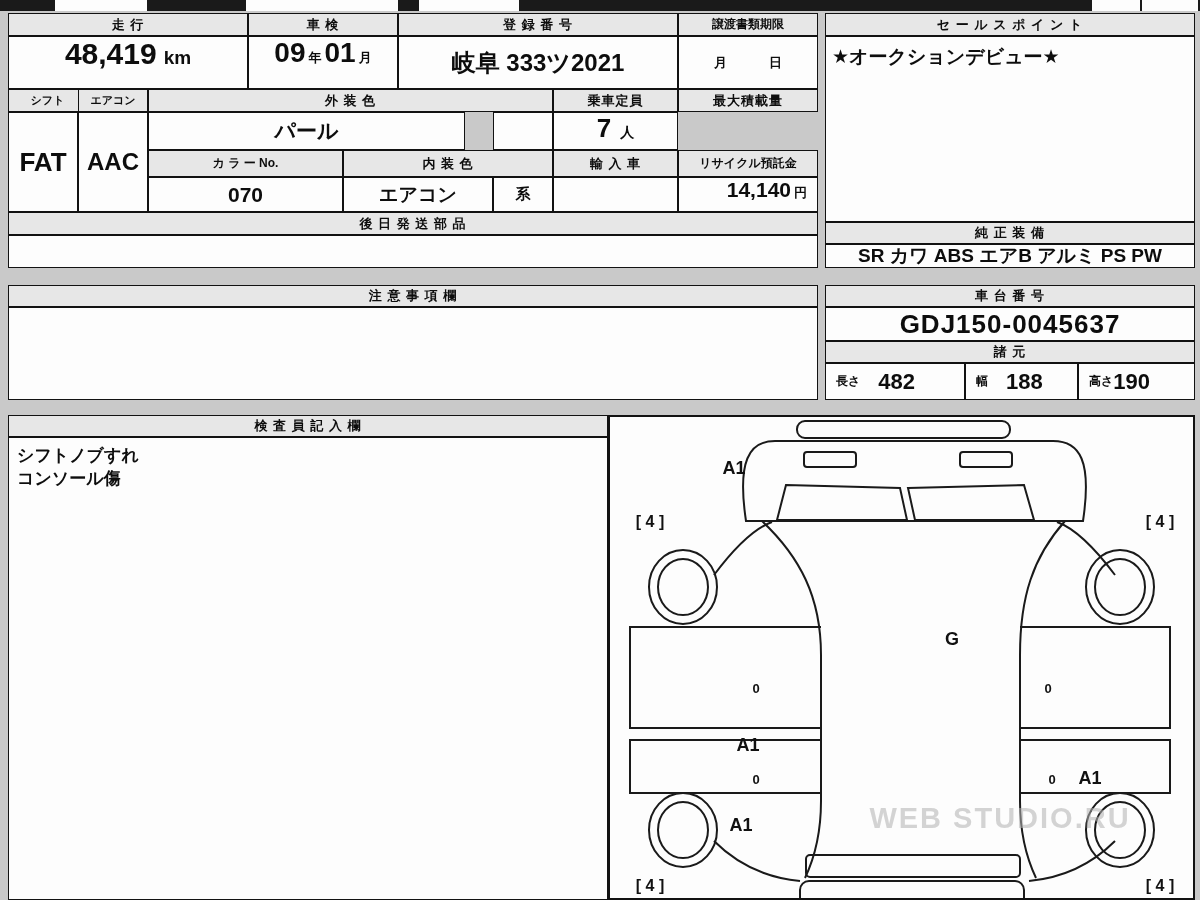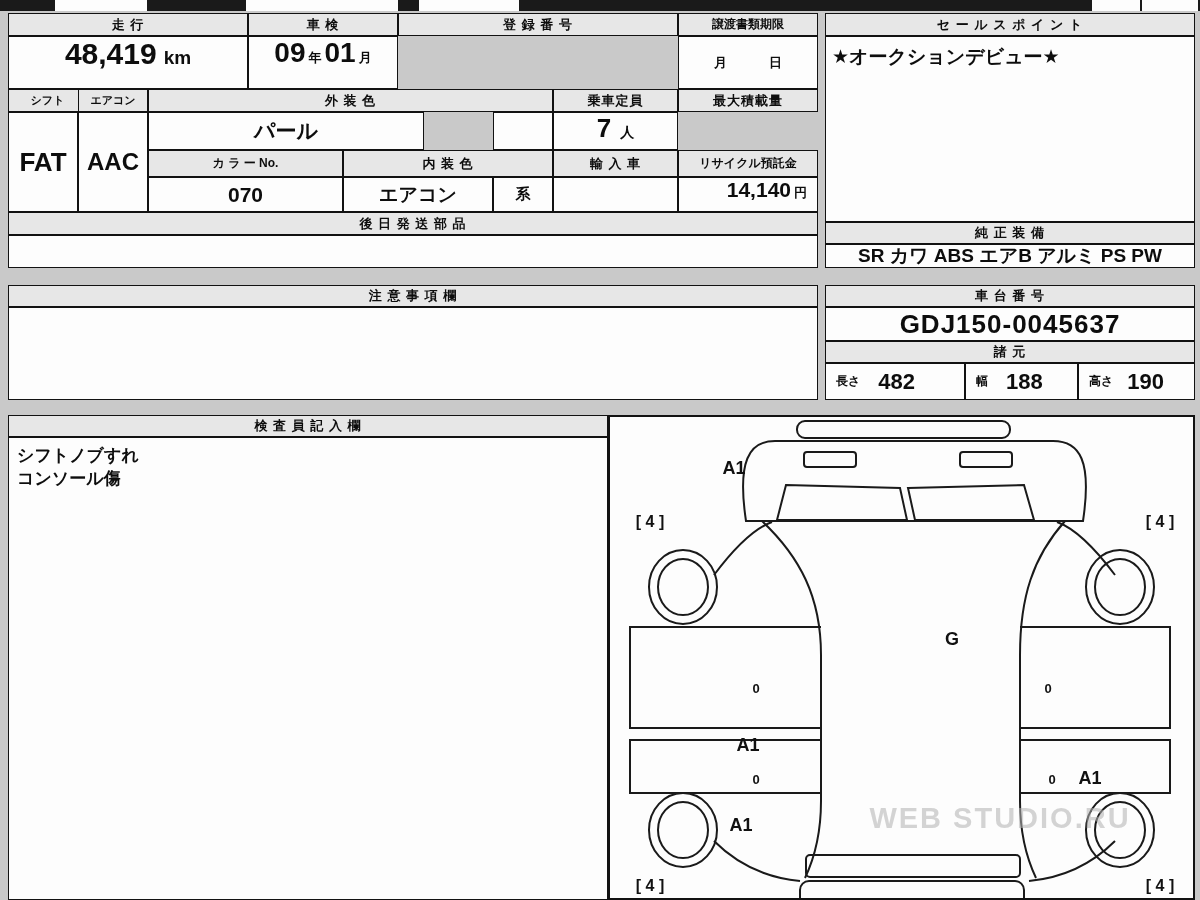--- a/index.html
+++ b/index.html
@@ -67,20 +67,23 @@
   <div class="cell bl" style="left:8px;top:36px;width:240px;height:53px;gap:7px">
     <span class="v30">48,419</span>
     <span class="u19">km</span>
   </div>
   <div class="cell bl" style="left:248px;top:36px;width:150px;height:53px;gap:3px">
     <span class="v28">09</span>
     <span class="u13">年</span>
     <span class="v28">01</span>
     <span class="u13">月</span>
   </div>
+  <div class="cell v24" style="left:398px;top:36px;width:280px;height:53px">
+      <span>岐阜 333ツ2021</span>
+    </div>
   <div class="cell" style="left:678px;top:36px;width:140px;height:53px;gap:42px">
     <span class="v13">月</span>
     <span class="v13">日</span>
   </div>
 
   <div class="cell hdr small" style="left:8px;top:89px;width:79px;height:23px">
       <span>シフト</span>
     </div>
   <div class="cell hdr small" style="left:78px;top:89px;width:70px;height:23px">
       <span>エアコン</span>
@@ -94,21 +97,21 @@
   <div class="cell hdr" style="left:678px;top:89px;width:140px;height:23px">
       <span>最大積載量</span>
     </div>
 
   <div class="cell v26" style="left:8px;top:112px;width:70px;height:100px">
       <span>FAT</span>
     </div>
   <div class="cell v24" style="left:78px;top:112px;width:70px;height:100px">
       <span>AAC</span>
     </div>
-  <div class="cell v21" style="left:148px;top:112px;width:276px;height:38px">
+  <div class="cell v21" style="left:148px;top:112px;width:317px;height:38px">
       <span>パール</span>
     </div>
   <div class="cell" style="left:493px;top:112px;width:60px;height:38px"></div>
   <div class="cell bl" style="left:553px;top:112px;width:125px;height:38px;gap:9px">
     <span class="v26">7</span>
     <span class="u14">人</span>
   </div>
 
   <div class="cell hdr tiny" style="left:148px;top:150px;width:195px;height:27px">
       <span>カ ラ ー No.</span>
@@ -173,21 +176,21 @@
       <span>諸  元</span>
     </div>
   <div class="cell" style="left:825px;top:363px;width:140px;height:37px;justify-content:flex-start;padding-left:10px;gap:18px">
     <span class="v13" style="font-size:12px">長さ</span>
     <span class="v21" style="font-size:22px">482</span>
   </div>
   <div class="cell" style="left:965px;top:363px;width:113px;height:37px;justify-content:flex-start;padding-left:10px;gap:18px">
     <span class="v13" style="font-size:12px">幅</span>
     <span class="v21" style="font-size:22px">188</span>
   </div>
-  <div class="cell" style="left:1078px;top:363px;width:117px;height:37px;justify-content:flex-start;padding-left:10px;gap:14px">
+  <div class="cell" style="left:1078px;top:363px;width:117px;height:37px;justify-content:flex-start;padding-left:10px;">
     <span class="v13" style="font-size:12px">高さ</span>
     <span class="v21" style="font-size:22px">190</span>
   </div>
 
   <div class="cell hdr" style="left:8px;top:415px;width:600px;height:22px">
       <span>検 査 員 記 入 欄</span>
     </div>
   <div class="cell tl" style="left:8px;top:437px;width:600px;height:463px;padding:6px 8px">
     <div>
       <div class="v17" style="line-height:23px">シフトノブすれ</div>

